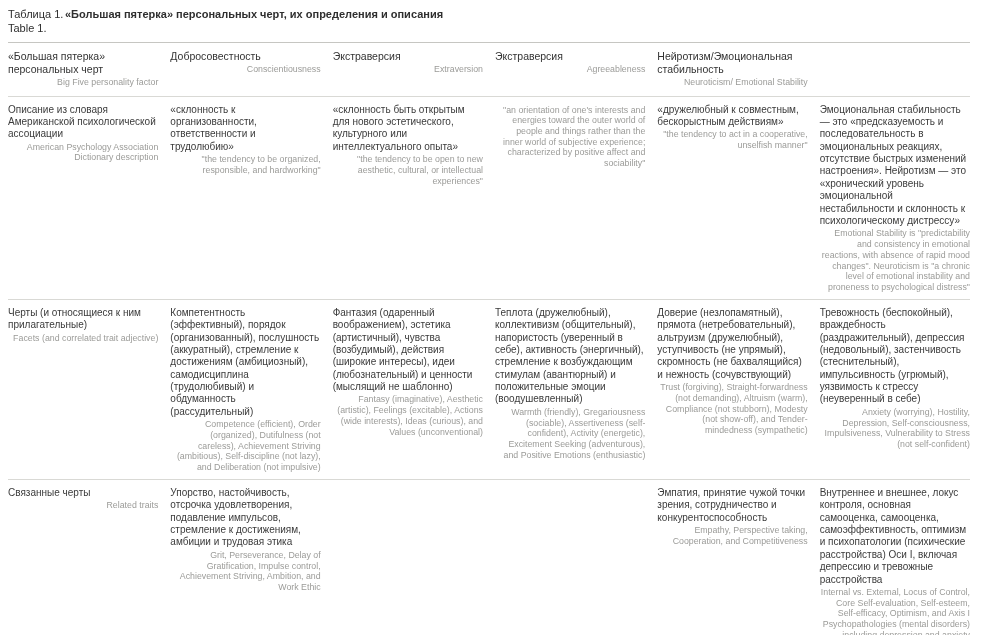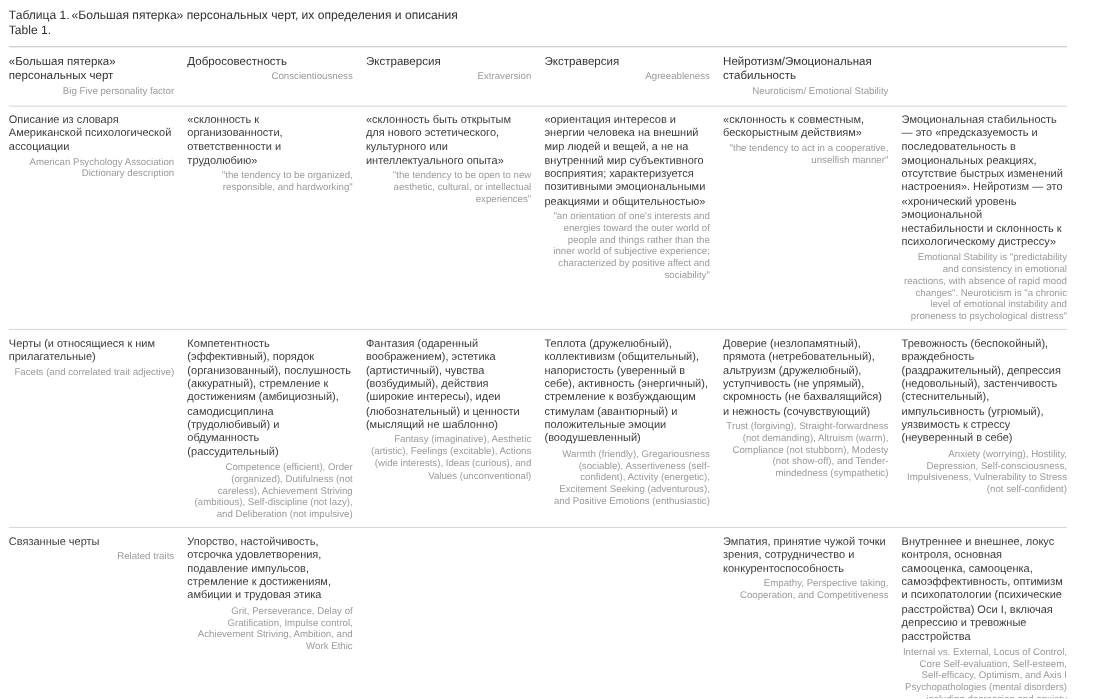--- a/index.html
+++ b/index.html
@@ -17,21 +17,21 @@
     overflow: hidden;
     background: #fff;
   }
   
   .title-block {
     padding: 2px 0 6px 0;
     border-bottom: 1px solid #c6c6c2;
   }
   .title-line { display: flex; font-size: 11px; line-height: 1.25; color: #2f2f2f; }
   .tprefix { width: 57px; flex: 0 0 57px; }
-  .ttext { font-weight: normal; }
+  .ttext { font-weight: bold; }
 
   
   .trow {
     display: grid;
     grid-template-columns: repeat(6, 1fr);
     column-gap: 12px;
     padding: 7px 0 6px 0;
     border-bottom: 1px solid #d9d9d5;
     align-items: start;
   }
@@ -90,25 +90,24 @@
     </div>
     <div class="cell">
       <div class="ru">«склонность к организованности, ответственности и трудолюбию»</div>
       <div class="en">"the tendency to be organized, responsible, and hardworking"</div>
     </div>
     <div class="cell">
       <div class="ru">«склонность быть открытым для нового эстетического, культурного или интеллектуального опыта»</div>
       <div class="en">"the tendency to be open to new aesthetic, cultural, or intellectual experiences"</div>
     </div>
     <div class="cell">
-      <div class="ru">«ориентация интересов и энергии человека на внешний мир людей и вещей, а не на внутренний мир субъективного восприятия; характеризуется позитивными эмоциональными реакциями и общительностью»</div>
       <div class="en">"an orientation of one's interests and energies toward the outer world of people and things rather than the inner world of subjective experience; characterized by positive affect and sociability"</div>
     </div>
     <div class="cell">
-      <div class="ru">«склонность к совместным, бескорыстным действиям»</div>
+      <div class="ru">«дружелюбный к совместным, бескорыстным действиям»</div>
       <div class="en">"the tendency to act in a cooperative, unselfish manner"</div>
     </div>
     <div class="cell">
       <div class="ru">Эмоциональная стабильность — это «предсказуемость и последовательность в эмоциональных реакциях, отсутствие быстрых изменений настроения». Нейротизм — это «хронический уровень эмоциональной нестабильности и склонность к психологическому дистрессу»</div>
       <div class="en">Emotional Stability is "predictability and consistency in emotional reactions, with absence of rapid mood changes". Neuroticism is "a chronic level of emotional instability and proneness to psychological distress"</div>
     </div>
   </div>
 
   <div class="trow row-facets">
     <div class="cell">

